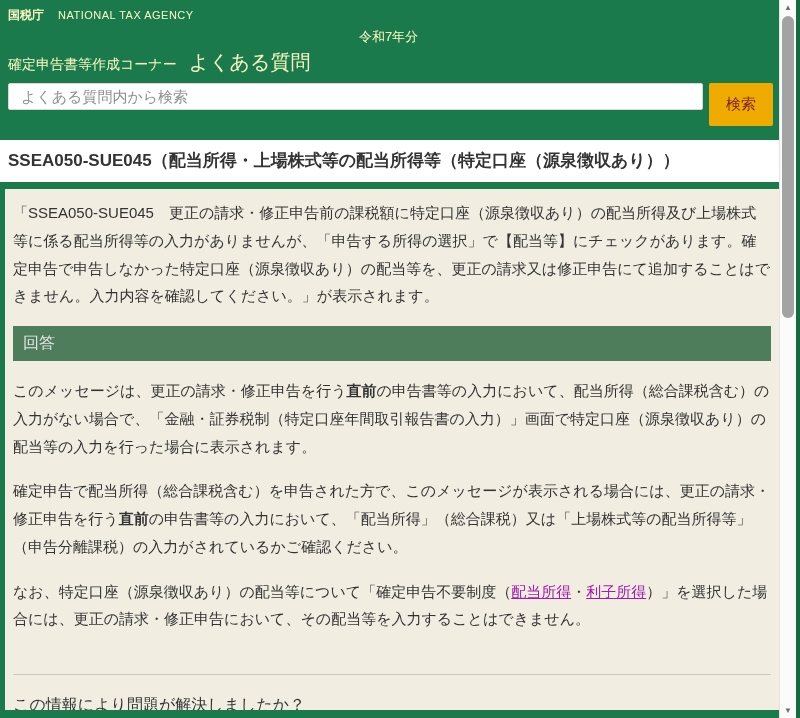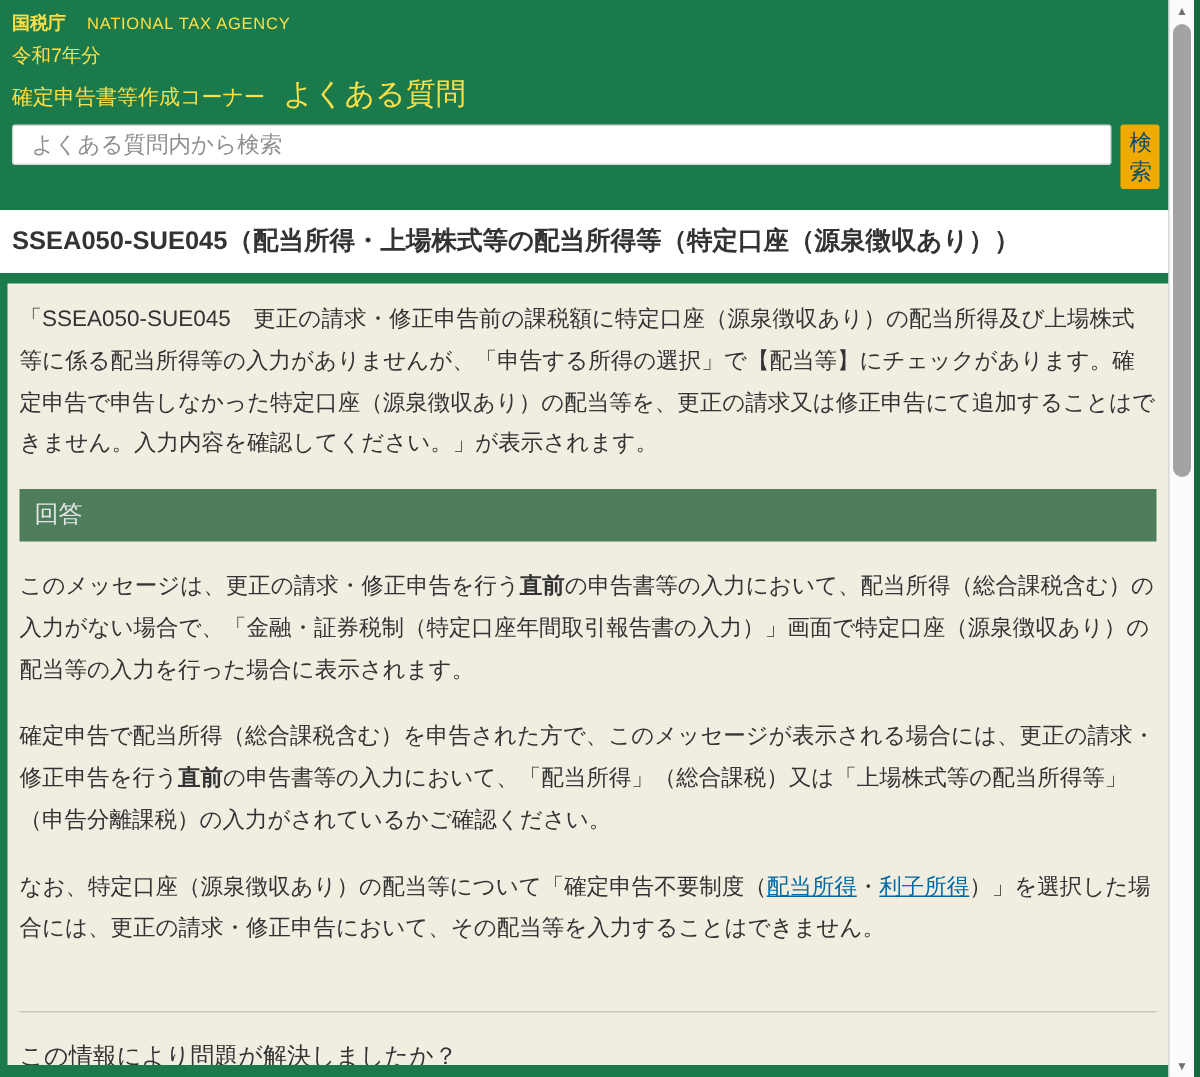--- a/index.html
+++ b/index.html
@@ -12,41 +12,41 @@
     overflow:hidden;
   }
   
   .page {
     flex:1 1 auto;
     display:flex; flex-direction:column;
     background:#1a7a4b;
     padding-bottom:8px;
     min-width:0;
   }
-  .header { padding:7px 10px 2px 8px; color:#fde047; }
+  .header { padding:7px 10px 2px 8px; color:#fef9c3;text-align:center; }
   .header-line1 { display:flex; align-items:baseline; gap:14px; }
   .agency { font-size:12px; font-weight:bold; }
   .agency-en { font-size:11px; letter-spacing:0.5px; }
   .year { font-size:13px; margin-top:4px; }
   .header-line3 { display:flex; align-items:baseline; gap:12px; margin-top:3px; }
   .corner { font-size:14px; font-weight:normal; }
   .page-title { font-size:20px; }
 
   .search-row { display:flex; gap:6px; padding:5px 6px 10px 8px; }
   .search-input {
     flex:1 1 auto; height:27px;
     border:1px solid #d7d7d7; border-radius:2px;
     font-size:15px; padding:0 12px;
     font-family:"Liberation Sans","DejaVu Sans",sans-serif;
     color:#333; outline:none; background:#fff;
   }
   .search-input::placeholder { color:#8f8f8f; }
   .search-btn {
-    width:26px; height:43px; flex:0 0 auto;
-    background:#f0ab00; color:#0c4a6e;
+    width:64px; height:43px; flex:0 0 auto;
+    background:#f0ab00; color:#7f1d1d;
     border:none; border-radius:2px;
     font-size:15px; cursor:pointer;
     font-family:"Liberation Sans","DejaVu Sans",sans-serif;
   }
 
   .title-band {
     background:#fff; color:#333;
     padding:10px 8px; margin-top:4px;
     font-size:17px; font-weight:bold;
     line-height:1.3;
@@ -62,21 +62,21 @@
     overflow:hidden;
   }
   .question-body { margin:0; font-size:15px; line-height:1.85; }
   .answer-bar {
     background:#4e7d5c; color:#e5e5e5;
     padding:7px 10px; margin:16px 0 16px 0;
     font-size:16px;
   }
   .answer-p { margin:0 0 17px 0; font-size:15px; line-height:1.85; }
   .answer-p b { font-weight:bold; }
-  .answer-p a { color:#0369a1; text-decoration:underline;text-align:center; }
+  .answer-p a { color:#a21caf; text-decoration:underline;text-align:center; }
   .divider { border:none; border-top:1px solid #ccc8b6; margin:24px 0 0 0; }
   .feedback-q { margin:18px 0 0 0; font-size:16px; line-height:1.5; }
 
   
   .scrollbar {
     flex:0 0 17px; width:17px;
     background:#fbfbfb; border-left:1px solid #e4e4e4;
     position:relative;
   }
   .scroll-arrow {

